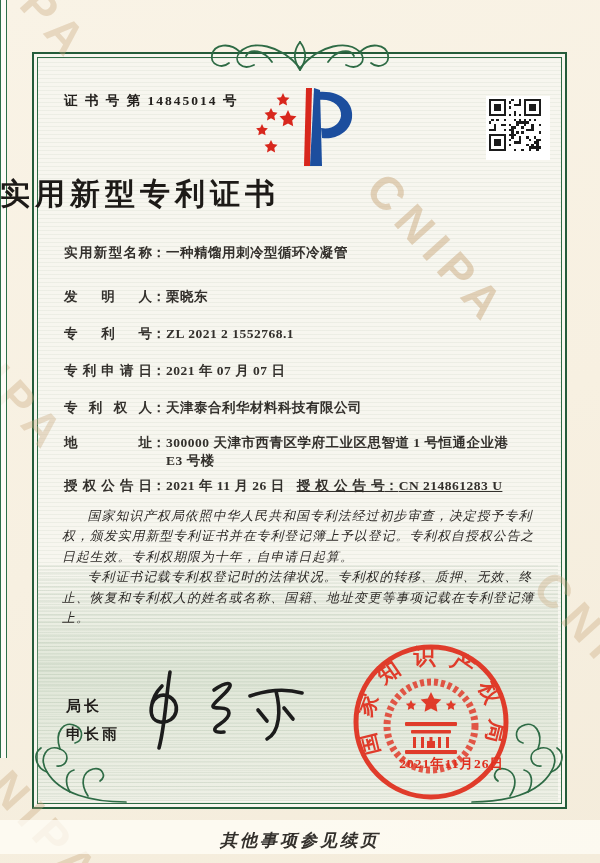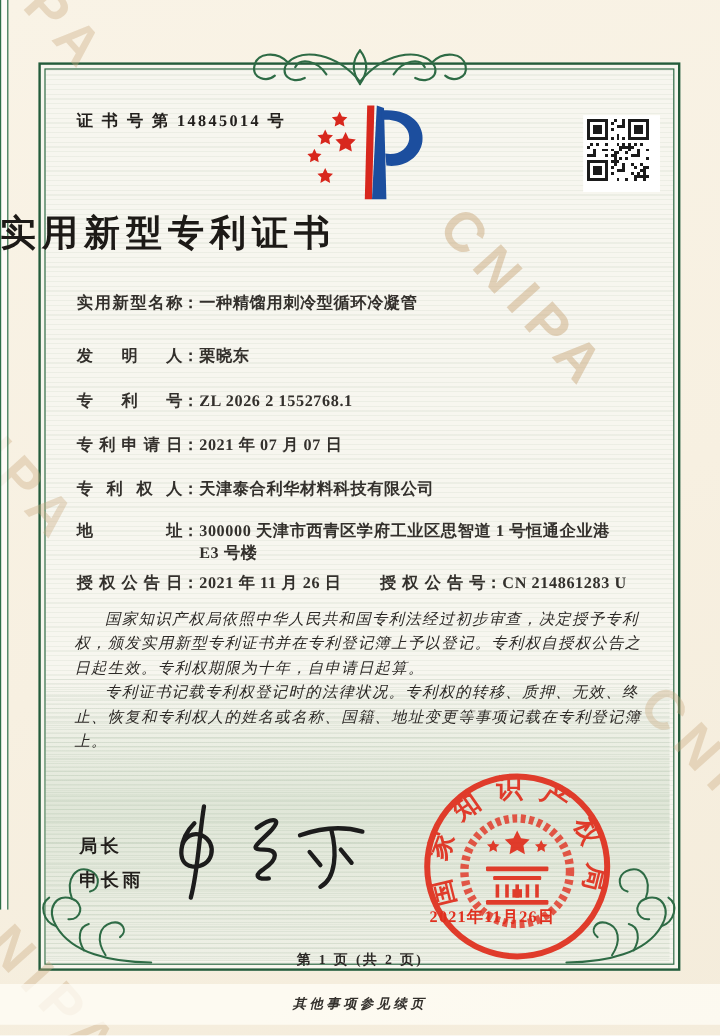--- a/index.html
+++ b/index.html
@@ -53,48 +53,48 @@
   .title{
     position:absolute; left:0; top:174px; width:100%; z-index:3;
     text-align:left; font-size:30px; font-weight:bold; letter-spacing:5px; color:#1d1a17;
   }
   
   .fields{position:absolute; left:64px; top:244px; width:478px; z-index:3; font-size:13.5px; font-weight:600; color:#33302c;}
   .frow{position:absolute; left:0; display:flex; align-items:flex-start; width:478px;}
   .f-label{display:inline-block; width:88px; text-align:justify; text-align-last:justify; flex:0 0 88px;}
   .f-colon{flex:0 0 14px;}
   .f-value{flex:1 1 auto; letter-spacing:0.5px; line-height:18px;}
-  .grant-pair2{margin-left:32px; display:flex;}
+  .grant-pair2{margin-left:12px; display:flex;text-decoration:underline;}
   
   .body-text{
     position:absolute; left:62px; top:506px; width:480px; z-index:3;
     font-size:12.8px; line-height:1.6; letter-spacing:1.1px; color:#2c2926;
     font-style:italic; font-weight:500;
   }
   .body-text p{margin:0; text-indent:2em;}
   
   .commissioner{position:absolute; left:66px; top:692px; z-index:3; font-size:15px; letter-spacing:3px; color:#23201d; font-weight:700; line-height:28px;}
   .sig{position:absolute; left:128px; top:664px; width:195px; height:105px; z-index:4;}
   .seal{position:absolute; left:347px; top:638px; width:168px; height:168px; z-index:4; opacity:0.93;}
   .seal-date{
     position:absolute; left:358px; top:755px; width:146px; z-index:5;
-    text-align:left; color:#e02f1e; font-weight:bold; font-size:13.5px; letter-spacing:1px;
+    text-align:right; color:#e02f1e; font-weight:bold; font-size:13.5px; letter-spacing:1px;
   }
   
   .page-no{
     position:absolute; left:0; top:792px; width:100%; z-index:3;
     text-align:center; font-size:11.5px; letter-spacing:2px; color:#2c2926; font-weight:600;
   }
   .footer-band{
     position:absolute; left:0; top:820px; width:100%; height:34px; z-index:2;
     background:rgba(255,253,247,0.75);
   }
   .cont-note{
     position:absolute; left:0; top:829px; width:100%; z-index:3;
-    text-align:center; font-size:11px; letter-spacing:3px; color:#33302c;
+    text-align:center; font-size:17px; letter-spacing:3px; color:#33302c;
     font-style:italic; font-weight:600;
   }
 </style>
 </head>
 <body>
 
 <div id="page">
 
   <div class="wm" style="left:-72px; top:-42px;">CNIPA</div>
   <div class="wm" style="left:505px; top:-55px;">CNIPA</div>
@@ -358,21 +358,21 @@
       <span class="f-value">一种精馏用刺冷型循环冷凝管</span>
     </div>
     <div class="frow" style="top:44px;">
       <span class="f-label">发明人</span>
         <span class="f-colon">：</span>
       <span class="f-value">栗晓东</span>
     </div>
     <div class="frow" style="top:81px;">
       <span class="f-label">专利号</span>
         <span class="f-colon">：</span>
-      <span class="f-value">ZL 2026 2 1552768.1</span>
+      <span class="f-value">ZL 2021 2 1552768.1</span>
     </div>
     <div class="frow" style="top:118px;">
       <span class="f-label">专利申请日</span>
         <span class="f-colon">：</span>
       <span class="f-value">2021 年 07 月 07 日</span>
     </div>
     <div class="frow" style="top:155px;align-items:center;">
       <span class="f-label">专利权人</span>
         <span class="f-colon">：</span>
       <span class="f-value">天津泰合利华材料科技有限公司</span>
@@ -433,17 +433,16 @@
       <rect x="74" y="99" width="3" height="11"></rect>
       <rect x="82.5" y="99" width="3" height="11"></rect>
       <rect x="91" y="99" width="3" height="11"></rect>
       <rect x="99" y="99" width="3" height="11"></rect>
       <rect x="58" y="112" width="52" height="4" rx="1"></rect>
       <rect x="80" y="103" width="8" height="7"></rect>
     </g>
   </svg>
   <div class="seal-date">2021年11月26日</div>
 
-  <div class="page-no">第 1 页 (共 2 页)</div>
   <div class="footer-band"></div>
   <div class="cont-note">其他事项参见续页</div>
 
 </div>
 
 </body></html>

